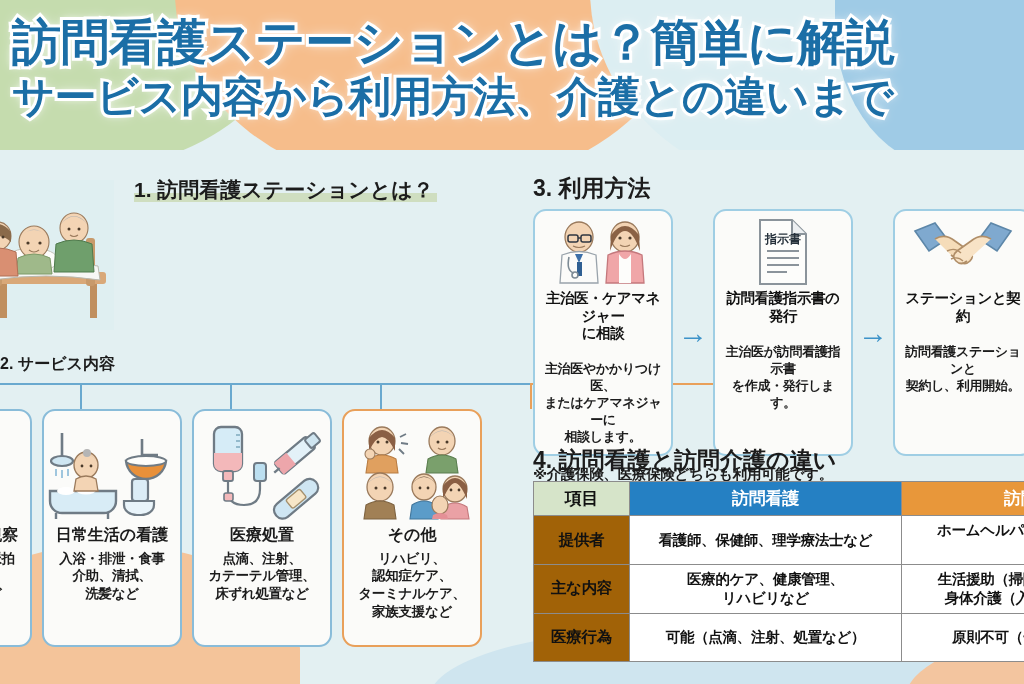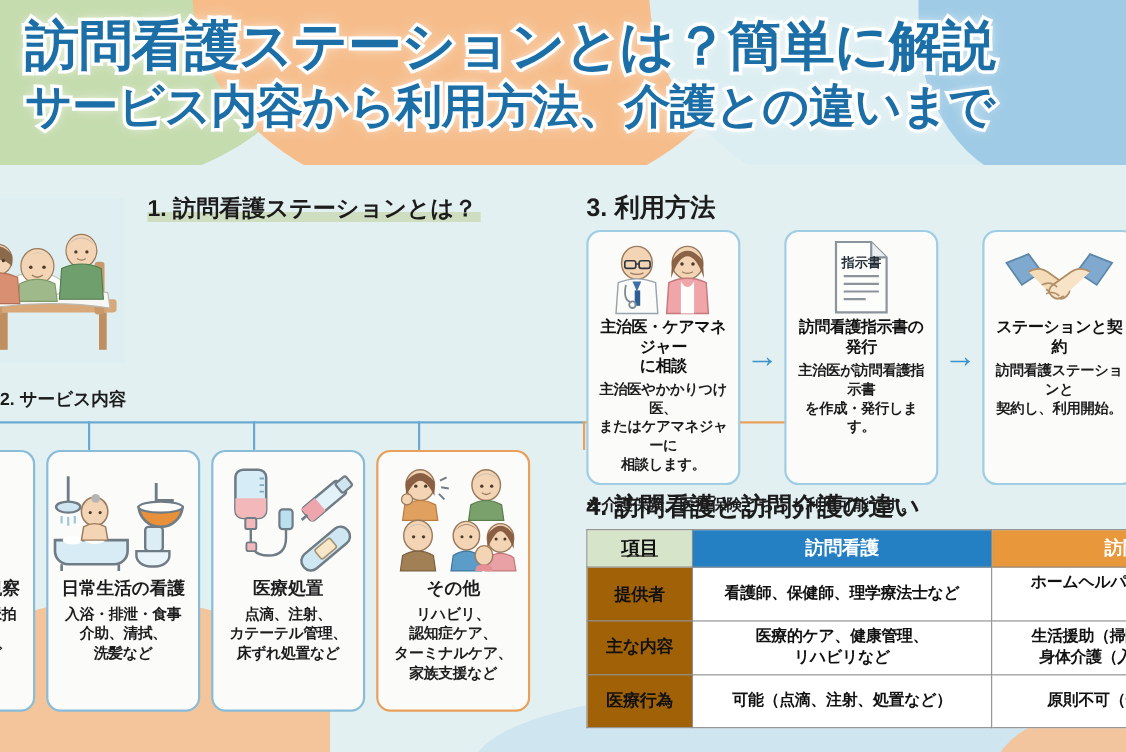--- a/index.html
+++ b/index.html
@@ -42,21 +42,21 @@
     background: #cfe5ef; border-radius: 40% 30% 0 0;
   }
   .blob-peach-bottomright {
     left: 905px; top: 640px; width: 260px; height: 120px;
     background: #f3c59f; border-radius: 50% 0 0 0;
   }
 
   
   #title-band {
     position: absolute; left: 0; top: 18px; width: 1024px;
-    z-index: 3; text-align: left; padding-left: 23px;
+    z-index: 3; text-align: left; padding-left: 12px;
   }
   .title-line {
     font-weight: 900;
     color: #1b6ea6;
     letter-spacing: -0.5px;
     line-height: 1.0;
     white-space: nowrap;
     -webkit-text-stroke: 6px #ffffff;
     paint-order: stroke fill;
     text-shadow:
@@ -135,28 +135,28 @@
   #flow { display: flex; align-items: stretch; margin-top: 8px; }
   .flow-card {
     background: #fbfbf9;
     border: 2px solid #9fcee4;
     border-radius: 13px;
     width: 166px; min-height: 160px;
     padding: 6px 6px 8px;
     display: flex; flex-direction: column; align-items: center;
     overflow: hidden;
   }
-  .flow-icon { height: 70px; display:flex; align-items:flex-end; justify-content:center; }
+  .flow-icon { height: 70px; display:flex; align-items:flex-start; justify-content:center; }
   .flow-title {
     font-size: 14.5px; font-weight: 900; color: #111; text-align: center;
     line-height: 1.2; margin-top: 3px; letter-spacing: -0.4px;
   }
   .flow-desc {
     font-size: 13px; font-weight: 800; color: #1c1c1c; text-align: center;
-    line-height: 1.3; margin-top: 4px; letter-spacing: -0.3px;
+    line-height: 1.3; margin-top: 19px; letter-spacing: -0.3px;
   }
   .flow-arrow {
     display: flex; align-items: center; justify-content: center;
     width: 40px; flex: 0 0 40px; color: #3d93c9; font-size: 30px; font-weight: 900;
   }
   #sec3-note {
     margin-top: 9px; font-size: 14.5px; font-weight: 800; color: #1c1c1c;
     white-space: nowrap; letter-spacing: -0.3px;
   }
 
@@ -166,21 +166,21 @@
   #cmp-table {
     margin-top: 8px; border-collapse: collapse; table-layout: fixed;
     width: 640px; background: #fff;
   }
   #cmp-table th, #cmp-table td {
     border: 1px solid #8c8c8c;
     text-align: center; vertical-align: middle;
     font-weight: 800; letter-spacing: -0.3px;
   }
   #cmp-table thead th { height: 34px; font-size: 17px; font-weight: 900; }
-  th.col-item { width: 96px; background: #d6e4c9; color: #111; text-decoration: underline; }
+  th.col-item { width: 96px; background: #d6e4c9; color: #111; }
   th.col-a { width: 272px; color: #fff; }
   th.col-b { width: 272px; color: #fff; }
   td.rowhead { background: #a16207; color: #111; font-size: 15.5px; font-weight: 900; height: 48px; }
   td.cell { font-size: 14.5px; color: #111; line-height: 1.3; padding: 5px 21px; }
 </style>
 </head>
 <body>
 
 <div id="bg">
   <div class="blob blob-green"></div>

